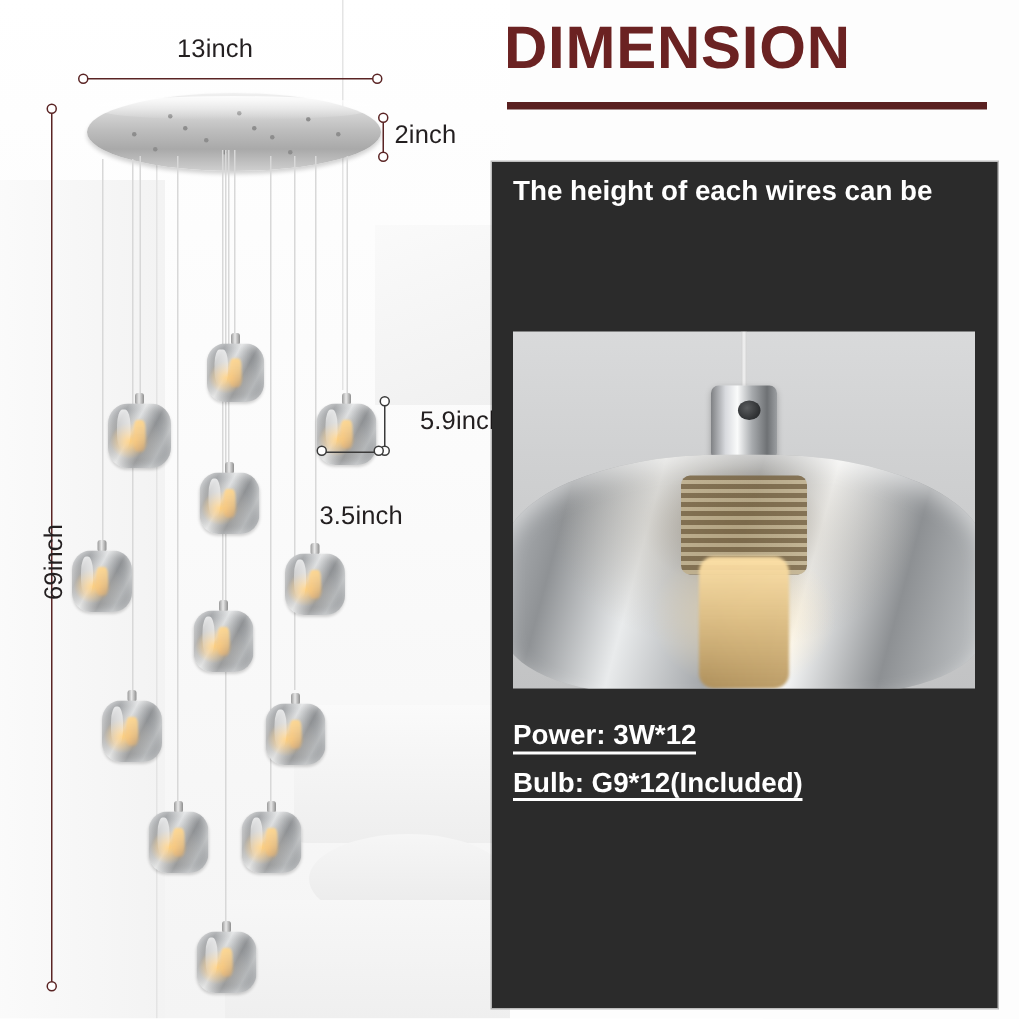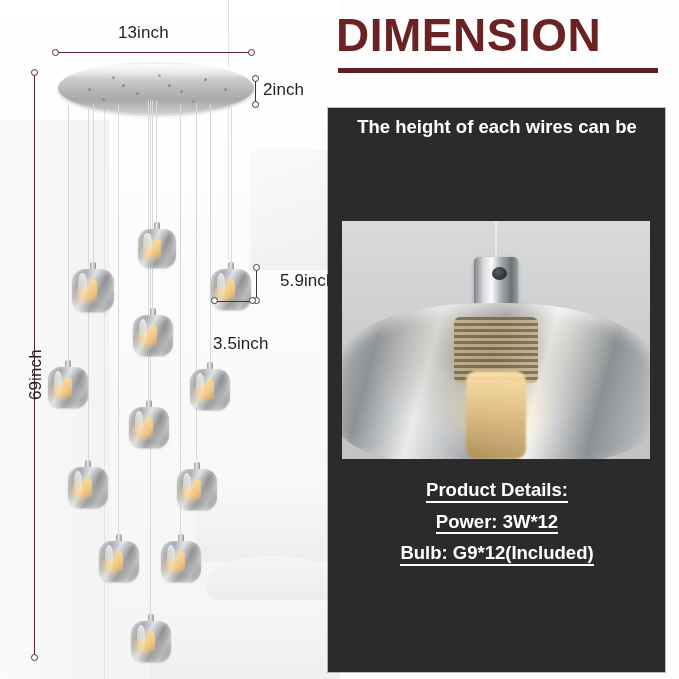--- a/index.html
+++ b/index.html
@@ -45,25 +45,25 @@
   .mline.v{width:1px;}
   .mdot{position:absolute;width:7px;height:7px;border-radius:50%;
         background:#ffffff;border:1.2px solid #5a2424;box-sizing:border-box;}
   .mdot.dark{border-color:#3a3a3a;}
   .mline.dark{background:#3a3a3a;}
   .mlabel{position:absolute;color:#231f20;font-size:17px;letter-spacing:.1px;white-space:nowrap;}
   #lbl-69{transform:rotate(-90deg);transform-origin:left top;}
 
   
   #title{position:absolute;left:336px;top:12px;width:300px;
-         color:#6b2222;font-size:46px;font-weight:bold;letter-spacing:.5px;line-height:1;}
+         color:#6b2222;font-size:40px;font-weight:bold;letter-spacing:.5px;line-height:1;}
   #title-rule{position:absolute;left:338px;top:68px;width:320px;height:5px;background:#5a2020;}
 
   #panel{position:absolute;left:328px;top:108px;width:337px;height:564px;
-         background:#2b2b2b;box-shadow:0 0 0 1px rgba(0,0,0,.25);text-align:center;}
+         background:#2b2b2b;box-shadow:0 0 0 1px rgba(0,0,0,.25);}
   #panel-note{position:absolute;left:14px;top:8px;width:310px;color:#ffffff;
          font-size:18.5px;font-weight:bold;line-height:1.21;}
   #inset{position:absolute;left:14px;top:113px;width:308px;height:238px;overflow:hidden;
          background:linear-gradient(180deg,#d9dadb 0%,#cfd0d1 38%,#c2c3c4 100%);}
   #details{position:absolute;left:14px;top:372px;width:310px;}
   .dline{color:#ffffff;font-size:18.5px;font-weight:bold;line-height:1.06;
          margin-bottom:9px;display:inline-block;border-bottom:2.5px solid #ffffff;padding-bottom:1px;}
   .dwrap{display:block;}
 
   
@@ -220,19 +220,18 @@
       <div class="ins-collar">
         <div class="ins-screw"></div>
       </div>
       <div class="ins-glass"></div>
       <div class="ins-glow"></div>
       <div class="ins-socket"></div>
       <div class="ins-bulb"></div>
     </div>
 
     <div id="details">
-      <span class="dwrap"><span class="dline">Product Details:</span></span>
       <span class="dwrap"><span class="dline">Power: 3W*12</span></span>
       <span class="dwrap"><span class="dline">Bulb: G9*12(Included)</span></span>
     </div>
   </div>
 
 </div>
 
 </body></html>

